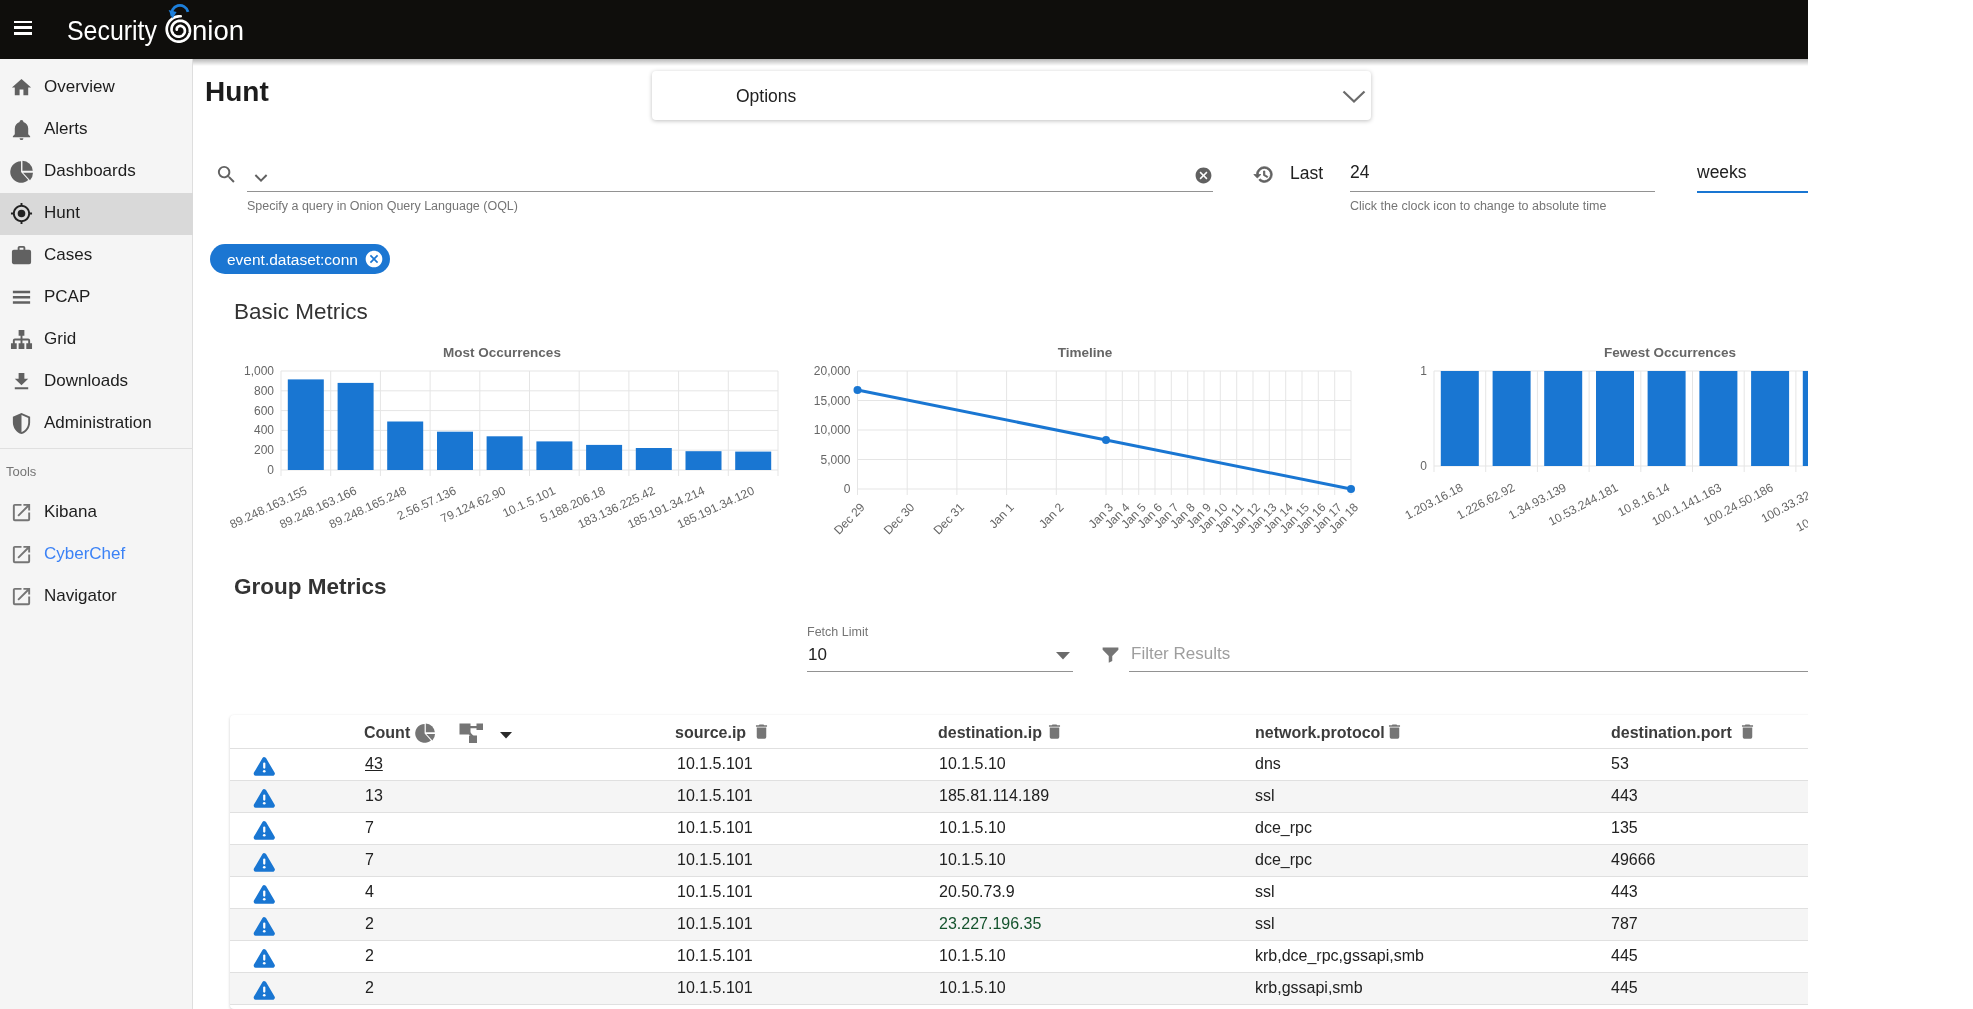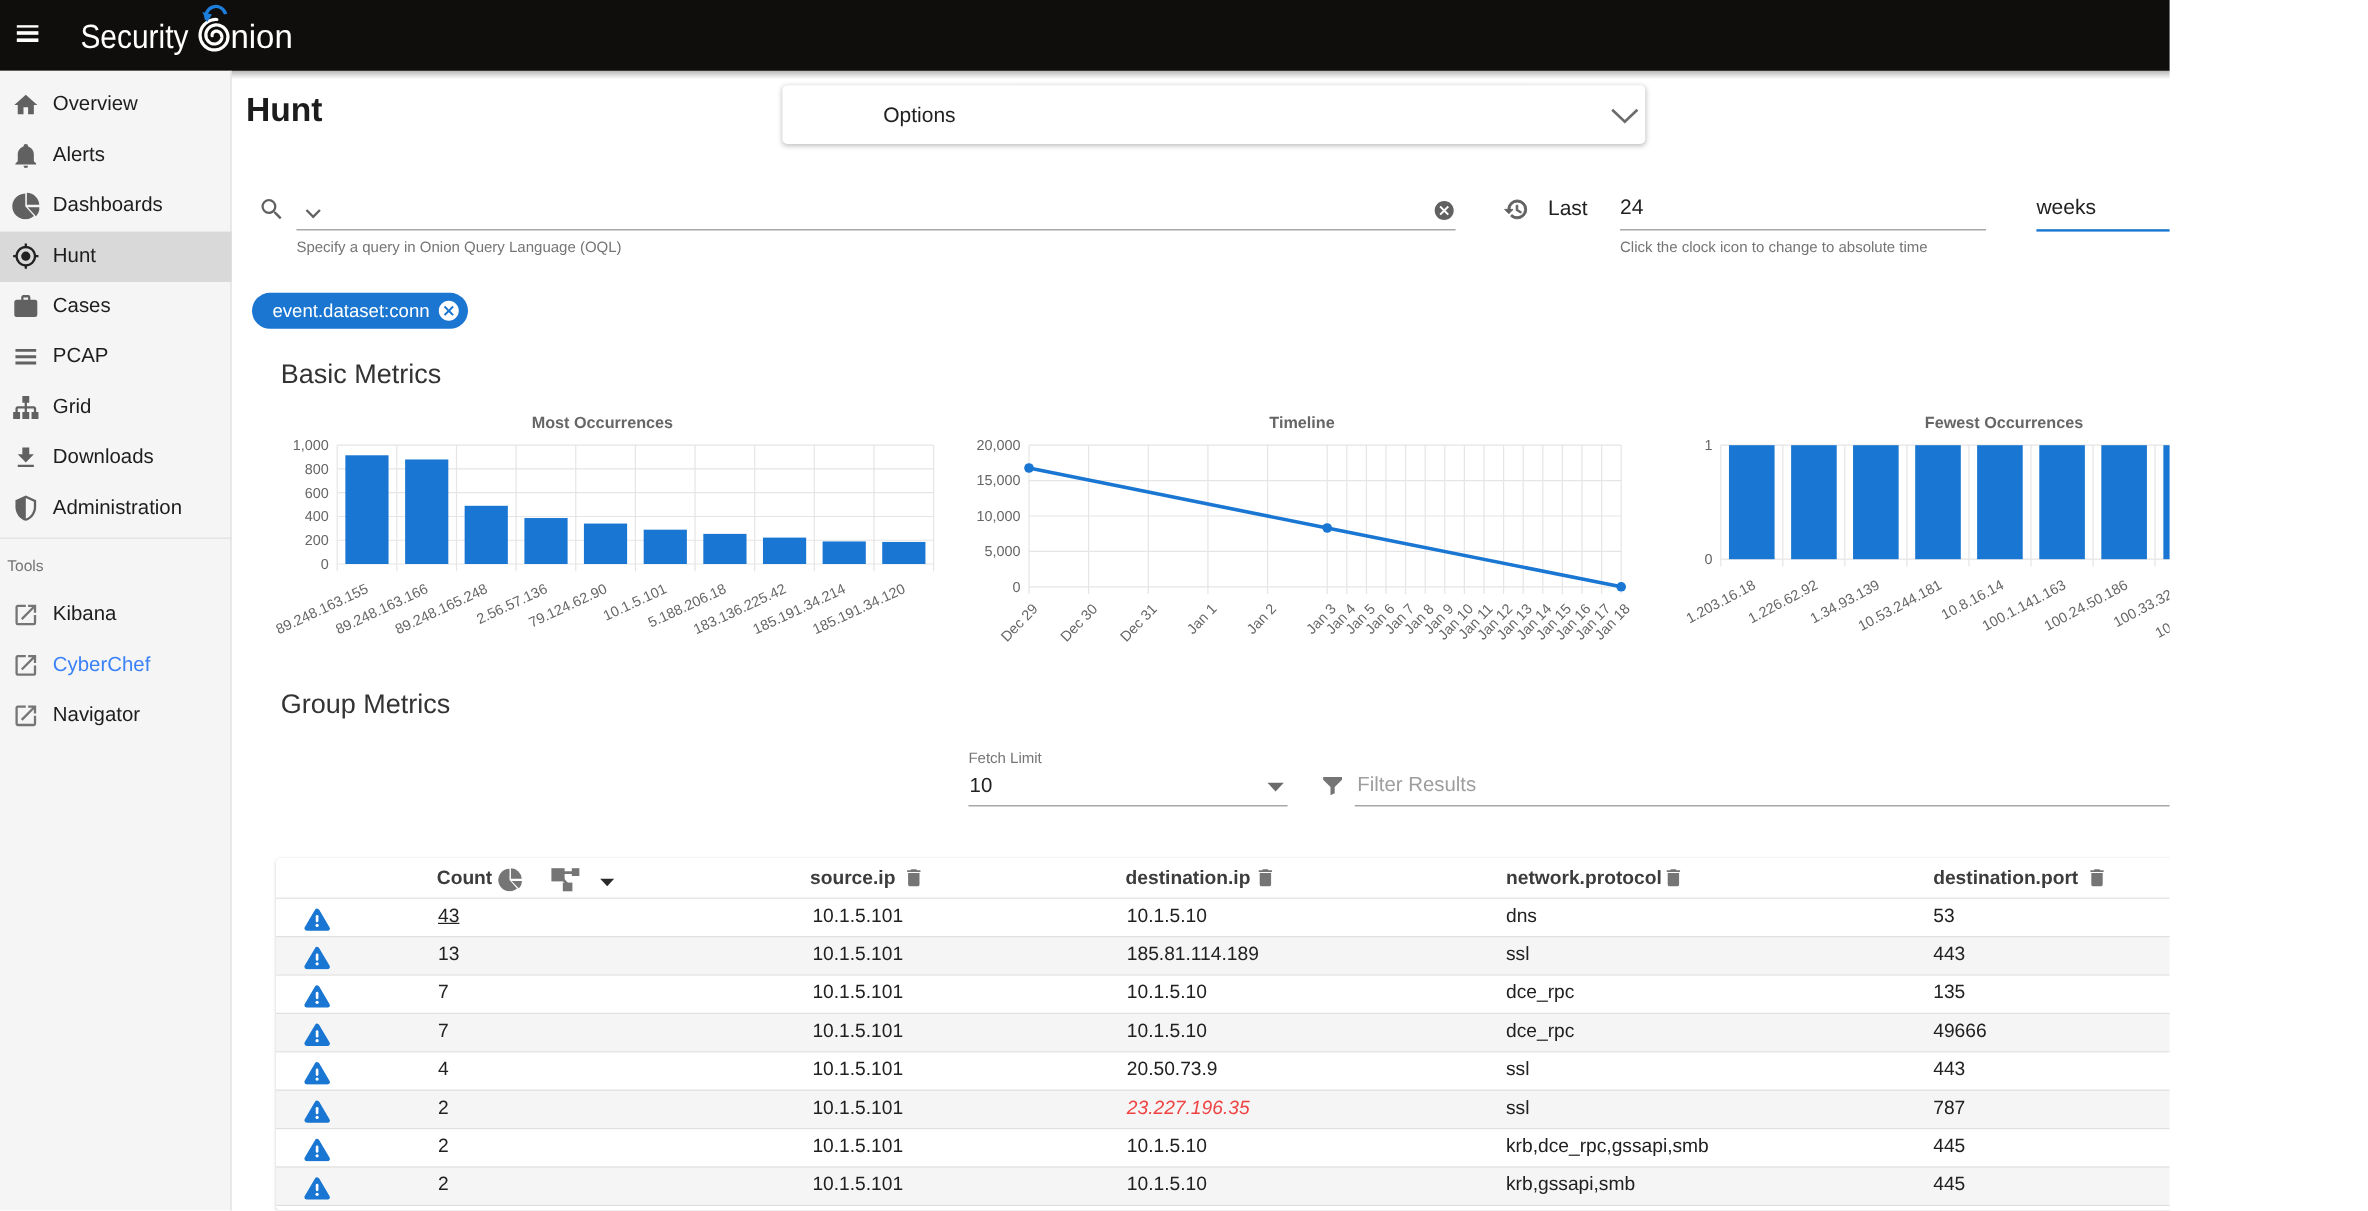--- a/index.html
+++ b/index.html
@@ -279,21 +279,21 @@
       <text x="187.2" y="150.0" transform="rotate(-28 187.2 150.0)" text-anchor="end" font-size="12" fill="#666">1.34.93.139</text>
       <text x="239.0" y="150.0" transform="rotate(-28 239.0 150.0)" text-anchor="end" font-size="12" fill="#666">10.53.244.181</text>
       <text x="290.6" y="150.0" transform="rotate(-28 290.6 150.0)" text-anchor="end" font-size="12" fill="#666">10.8.16.14</text>
       <text x="342.4" y="150.0" transform="rotate(-28 342.4 150.0)" text-anchor="end" font-size="12" fill="#666">100.1.141.163</text>
       <text x="394.1" y="150.0" transform="rotate(-28 394.1 150.0)" text-anchor="end" font-size="12" fill="#666">100.24.50.186</text>
       <text x="445.8" y="150.0" transform="rotate(-28 445.8 150.0)" text-anchor="end" font-size="12" fill="#666">100.33.32.71</text>
       <text x="497.5" y="150.0" transform="rotate(-28 497.5 150.0)" text-anchor="end" font-size="12" fill="#666">101.108.117.128</text>
       <text x="549.2" y="150.0" transform="rotate(-28 549.2 150.0)" text-anchor="end" font-size="12" fill="#666">101.116.125.80</text>
     </svg>
 
-  <div class="abs" style="left:234px;top:574px;font-size:22.5px;color:#333;">Group Metrics</div>
+  <div class="abs" style="left:234px;top:574px;font-size:22.5px;color:#333;font-weight:bold;">Group Metrics</div>
   <svg class="ic" style="left:1908px;top:579px" width="22" height="22" viewBox="0 0 24 24">
       <path fill="none" stroke="#9e9e9e" stroke-width="2.6" d="M6.5,14.5 L12,9 L17.5,14.5"></path>
     </svg>
 
   <div class="abs" style="left:807px;top:625px;font-size:12.5px;color:#757575;">Fetch Limit</div>
   <div class="abs" style="left:808px;top:645px;font-size:17px;color:#212121;text-align:center;">10</div>
   <svg class="ic" style="left:1056px;top:652px" width="14" height="8" viewBox="0 0 14 8">
       <path fill="#6b6b6b" d="M0,0 H14 L7,7.6 Z"></path>
     </svg>
   <div class="uline" style="left:807px;top:671px;width:266px;"></div>
@@ -395,21 +395,21 @@
   <div class="abs" style="left:1611px;top:883px;font-size:16px;color:#212121;">443</div>
   <div class="abs" style="left:230px;top:908px;width:1713px;height:32px;background:#f5f5f5;"></div>
   <div class="abs" style="left:230px;top:908px;width:1713px;height:1px;background:#e0e0e0;"></div>
   <svg class="ic" style="left:253px;top:916px" width="22.5" height="19.5" viewBox="0 0 24 21">
       <path d="M12,3.4 L21.2,19 L2.8,19 Z" fill="#1976d2" stroke="#1976d2" stroke-width="4.4" stroke-linejoin="round"></path>
       <rect x="10.8" y="7.0" width="2.4" height="6.6" rx="1.2" fill="#fff"></rect>
       <circle cx="12" cy="16.4" r="1.45" fill="#fff"></circle>
     </svg>
   <div class="abs" style="left:365px;top:915px;font-size:16px;color:#212121;">2</div>
   <div class="abs" style="left:677px;top:915px;font-size:16px;color:#212121;">10.1.5.101</div>
-  <div class="abs" style="left:939px;top:915px;font-size:16px;color:#ef4444;font-style:italic;">23.227.196.35</div>
+  <div class="abs" style="left:939px;top:915px;font-size:16px;color:#14532d;">23.227.196.35</div>
   <div class="abs" style="left:1255px;top:915px;font-size:16px;color:#212121;">ssl</div>
   <div class="abs" style="left:1611px;top:915px;font-size:16px;color:#212121;">787</div>
   <div class="abs" style="left:230px;top:940px;width:1713px;height:1px;background:#e0e0e0;"></div>
   <svg class="ic" style="left:253px;top:948px" width="22.5" height="19.5" viewBox="0 0 24 21">
       <path d="M12,3.4 L21.2,19 L2.8,19 Z" fill="#1976d2" stroke="#1976d2" stroke-width="4.4" stroke-linejoin="round"></path>
       <rect x="10.8" y="7.0" width="2.4" height="6.6" rx="1.2" fill="#fff"></rect>
       <circle cx="12" cy="16.4" r="1.45" fill="#fff"></circle>
     </svg>
   <div class="abs" style="left:365px;top:947px;font-size:16px;color:#212121;">2</div>
   <div class="abs" style="left:677px;top:947px;font-size:16px;color:#212121;">10.1.5.101</div>

